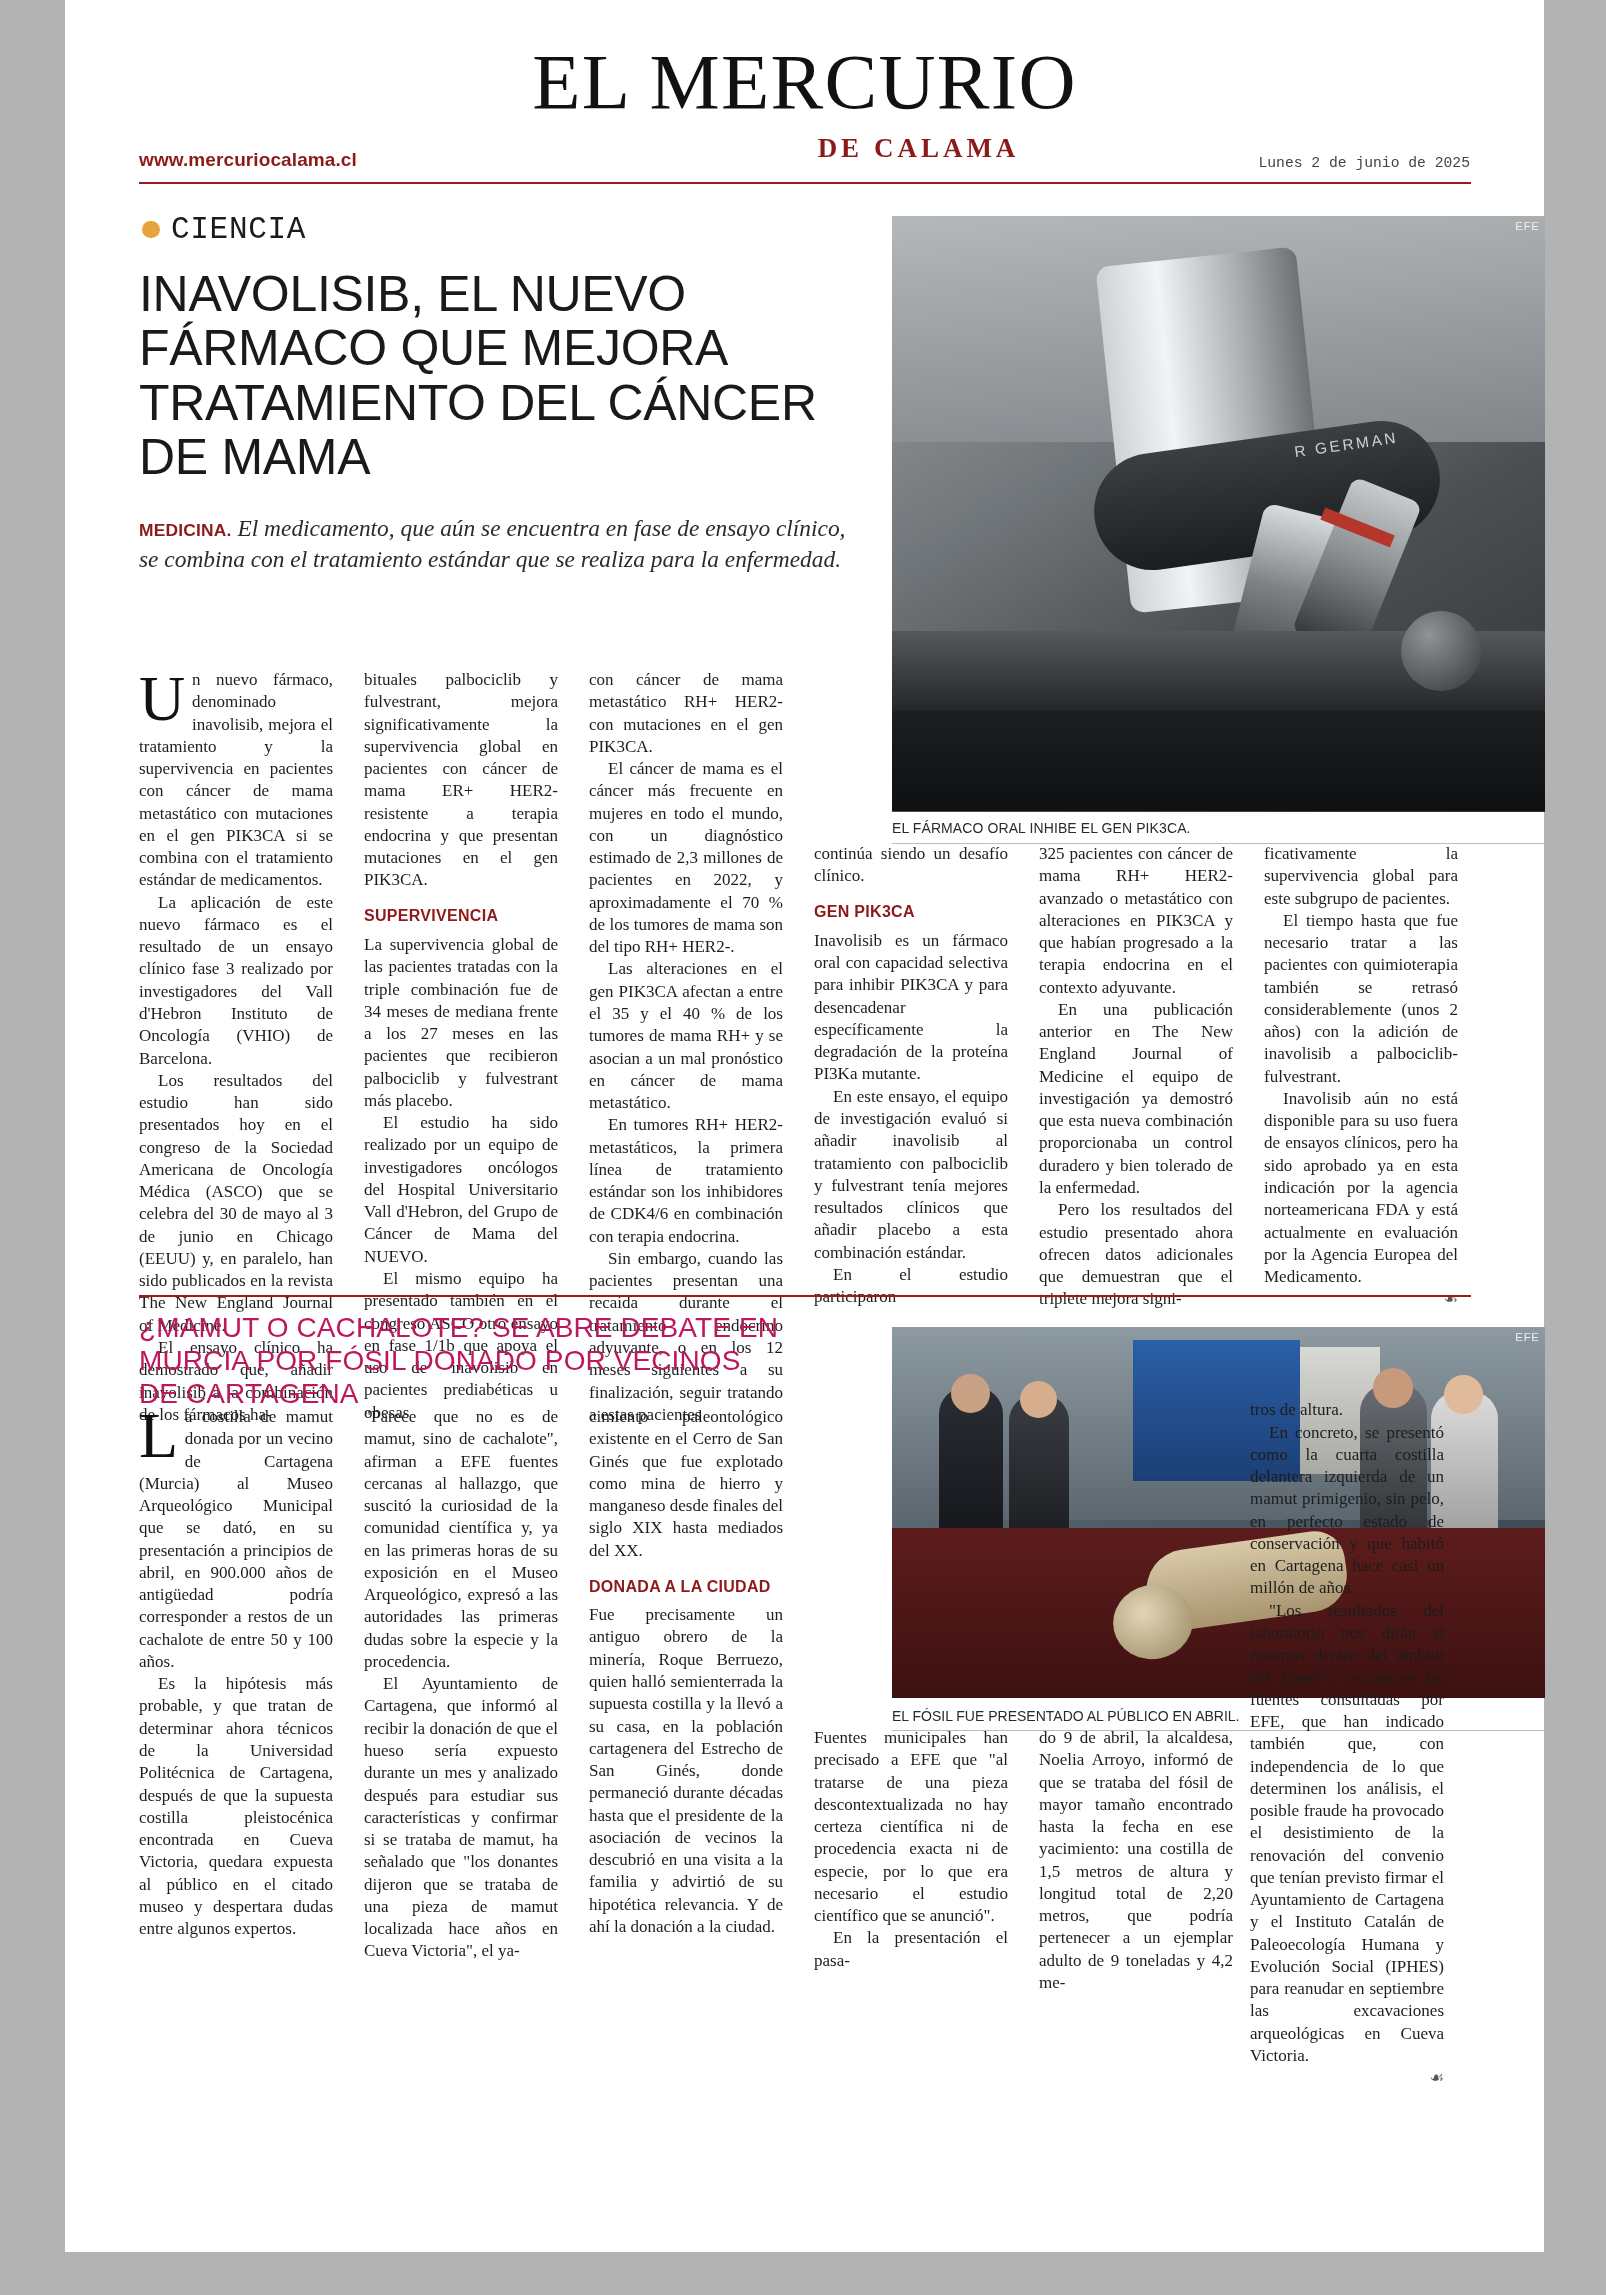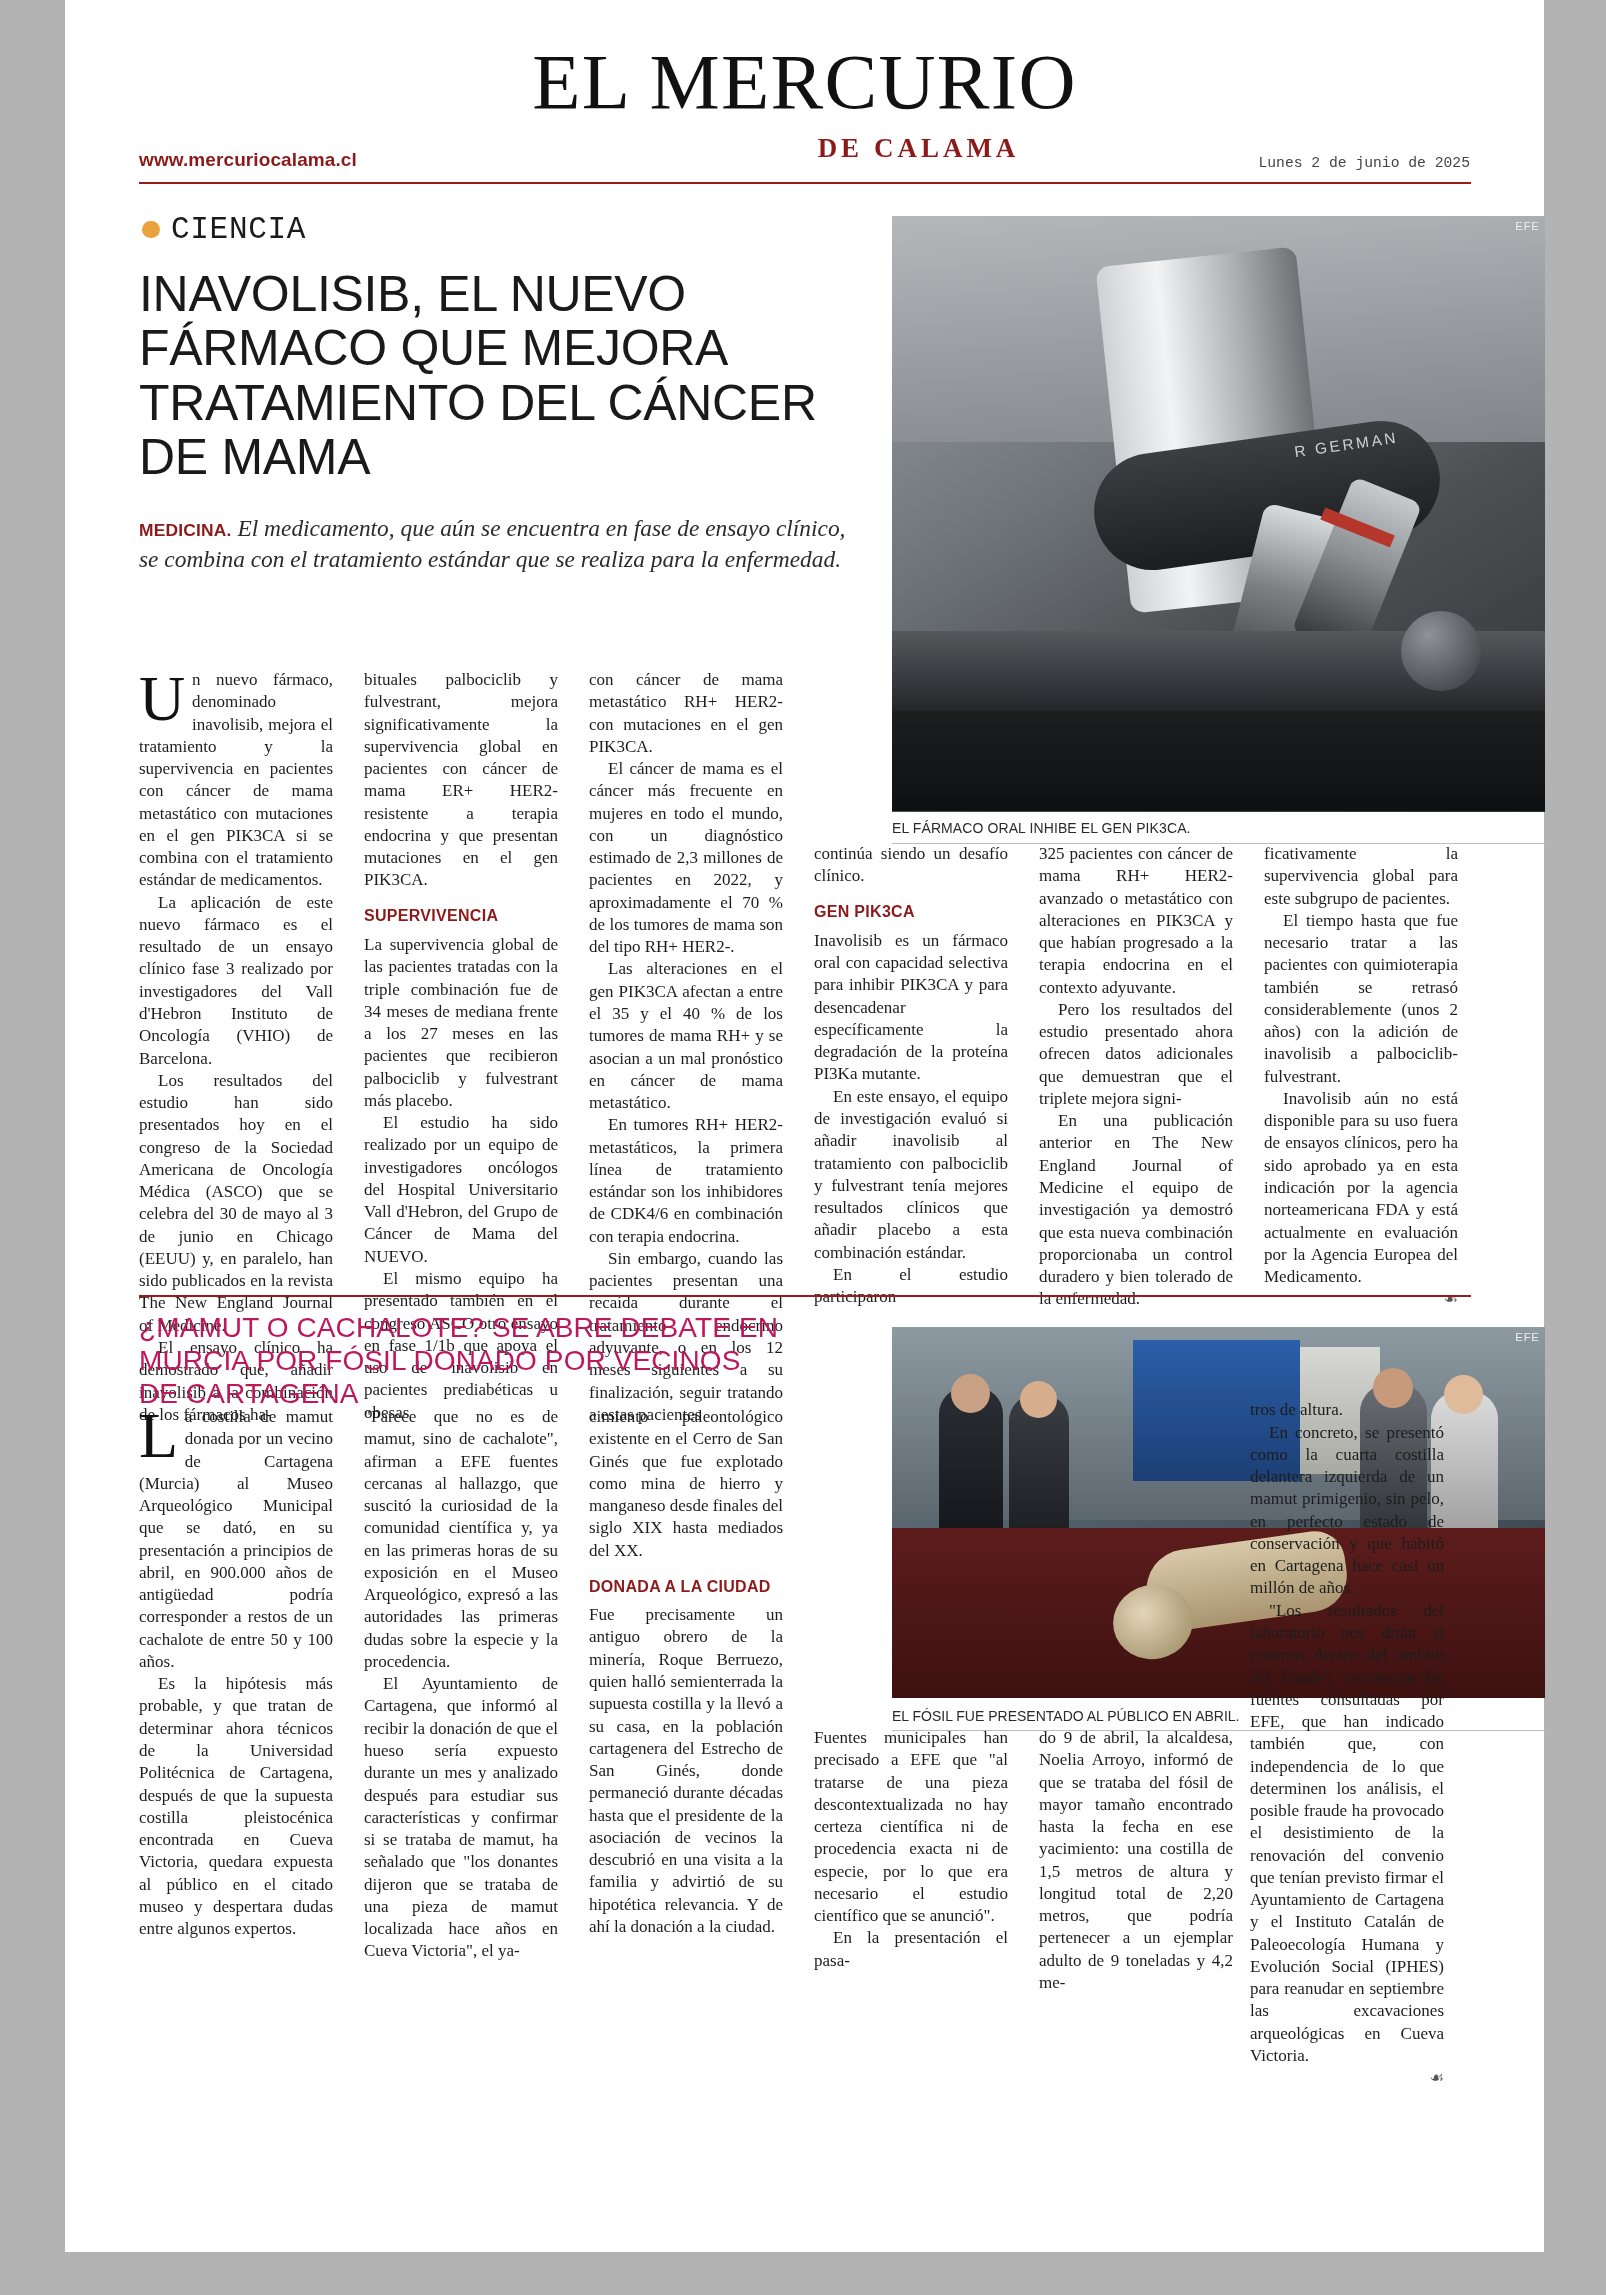--- a/index.html
+++ b/index.html
@@ -449,22 +449,22 @@
       <div class="col" style="width:194px; margin-right:31px; margin-top:174px;">
         <p class="first">continúa siendo un desafío clínico.</p>
         <div class="subhead">GEN PIK3CA</div>
         <p class="first">Inavolisib es un fármaco oral con capacidad selectiva para inhibir PIK3CA y para desencadenar específicamente la degradación de la proteína PI3Ka mutante.</p>
         <p>En este ensayo, el equipo de investigación evaluó si añadir inavolisib al tratamiento con palbociclib y fulvestrant tenía mejores resultados clínicos que añadir placebo a esta combinación estándar.</p>
         <p>En el estudio participaron</p>
       </div>
 
       <div class="col" style="width:194px; margin-right:31px; margin-top:174px;">
         <p class="first">325 pacientes con cáncer de mama RH+ HER2- avanzado o metastático con alteraciones en PIK3CA y que habían progresado a la terapia endocrina en el contexto adyuvante.</p>
+        <p>En una publicación anterior en The New England Journal of Medicine el equipo de investigación ya demostró que esta nueva combinación proporcionaba un control duradero y bien tolerado de la enfermedad.</p>
         <p>Pero los resultados del estudio presentado ahora ofrecen datos adicionales que demuestran que el triplete mejora signi-</p>
-        <p>En una publicación anterior en The New England Journal of Medicine el equipo de investigación ya demostró que esta nueva combinación proporcionaba un control duradero y bien tolerado de la enfermedad.</p>
       </div>
 
       <div class="col" style="width:194px; margin-top:174px;">
         <p class="first">ficativamente la supervivencia global para este subgrupo de pacientes.</p>
         <p>El tiempo hasta que fue necesario tratar a las pacientes con quimioterapia también se retrasó considerablemente (unos 2 años) con la adición de inavolisib a palbociclib-fulvestrant.</p>
         <p>Inavolisib aún no está disponible para su uso fuera de ensayos clínicos, pero ha sido aprobado ya en esta indicación por la agencia norteamericana FDA y está actualmente en evaluación por la Agencia Europea del Medicamento.</p>
         <div style="text-align:right;">
           <span class="endmark">☙</span>
         </div>
       </div>

